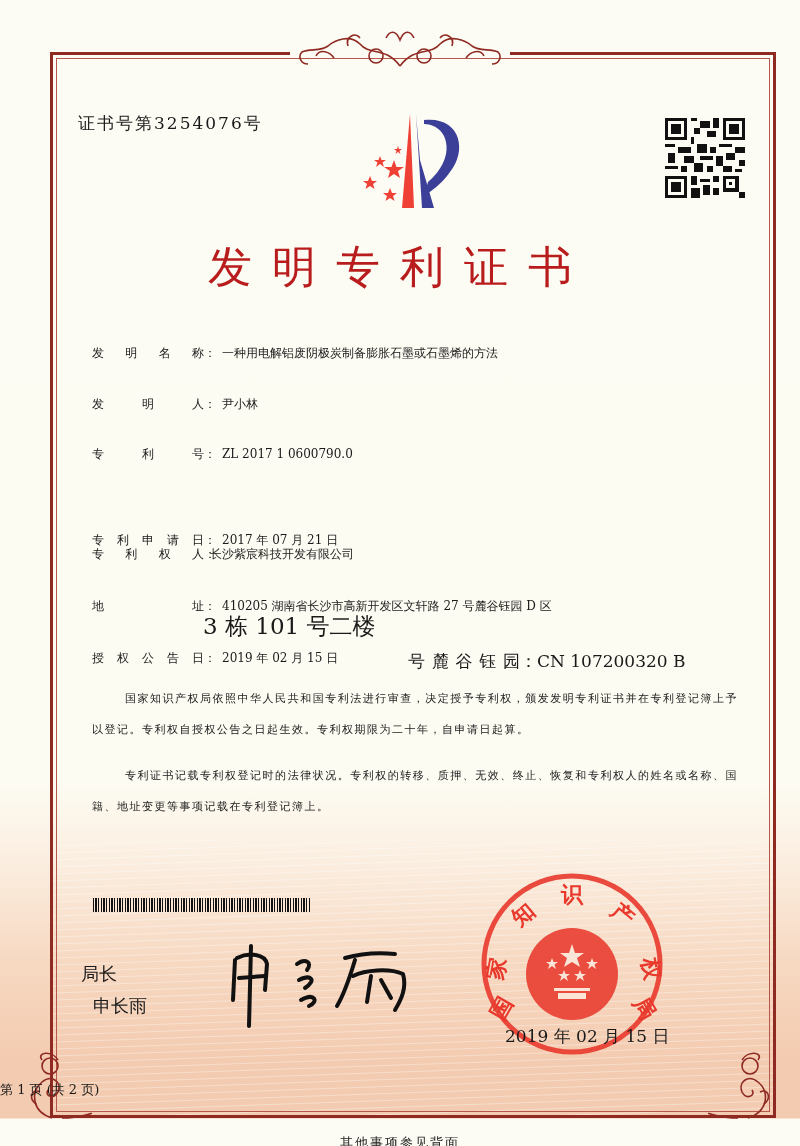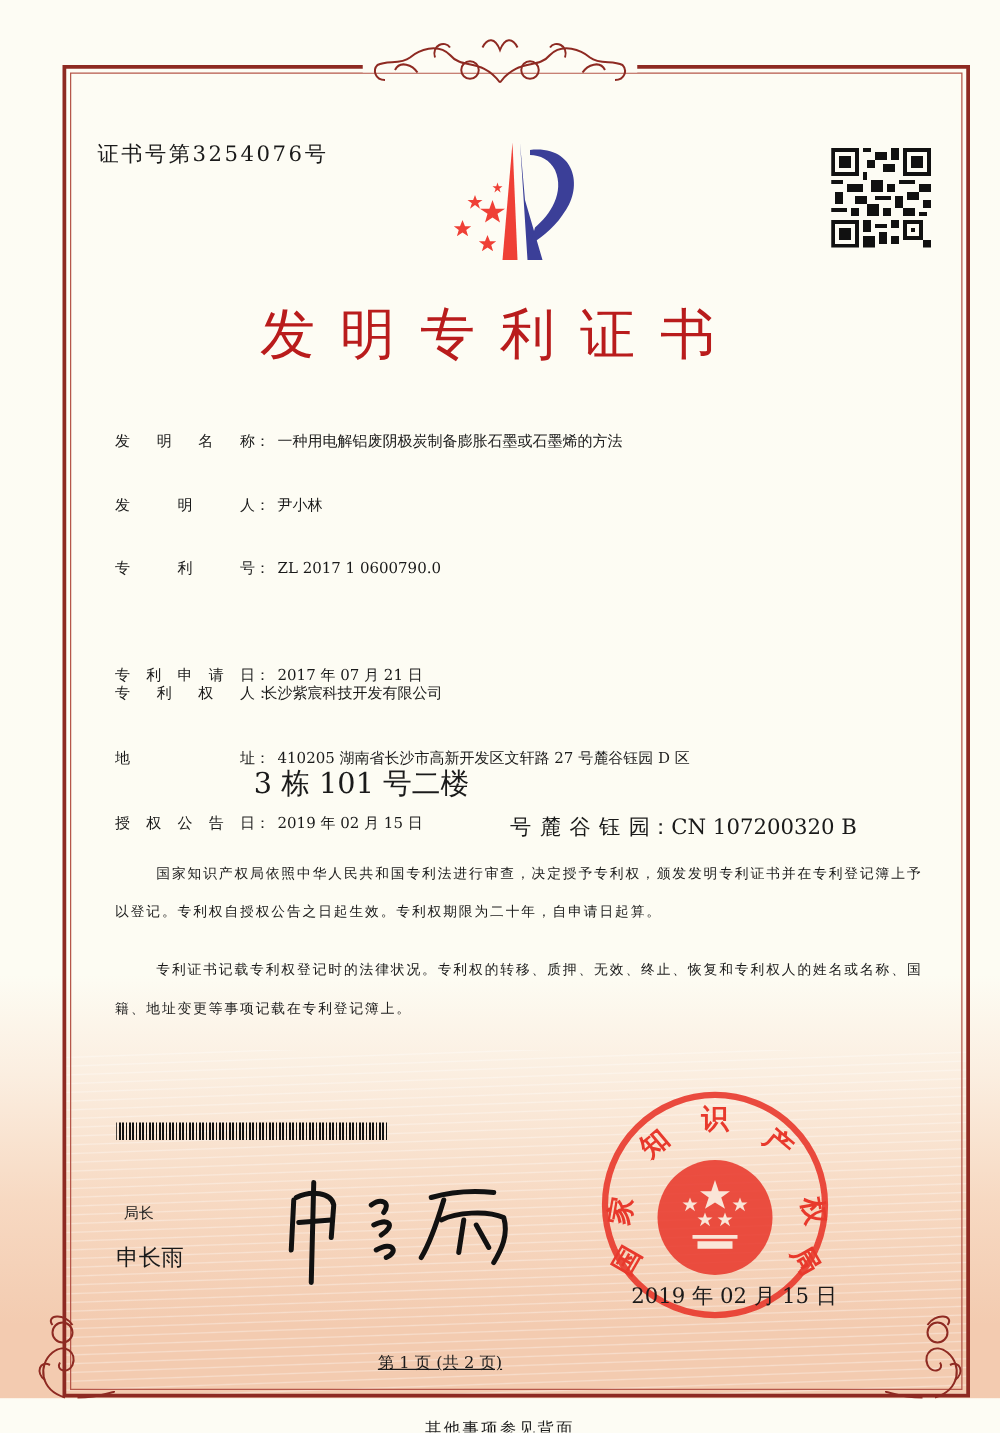--- a/index.html
+++ b/index.html
@@ -49,28 +49,28 @@
     .grant-no .label { display: inline-block; width: 112px; text-align-last: justify; }
     .para {
       position: absolute; left: 92px; width: 646px; font-size: 11px; line-height: 31px;
       text-indent: 33px; text-align: justify; letter-spacing: 1.5px;
       font-family: "DejaVu Serif", serif;
     }
     .barcode {
       position: absolute; left: 93px; top: 898px; width: 218px; height: 14px;
       background: repeating-linear-gradient(90deg, #111 0px, #111 1px, transparent 1px, transparent 2px, #111 2px, #111 4px, transparent 4px, transparent 5px, #111 5px, #111 6px, transparent 6px, transparent 8px);
     }
-    .director-title { position: absolute; left: 99px; top: 962px; font-family: Liberation Serif, serif; font-size: 12px; }
+    .director-title { position: absolute; left: 81px; top: 962px; font-family: Liberation Serif, serif; font-size: 18px; }
     .director-name { position: absolute; left: 93px; top: 994px; font-family: Liberation Sans, sans-serif; font-size: 18px; }
     .signature { position: absolute; left: 225px; top: 940px; width: 200px; height: 90px; }
     .seal { position: absolute; left: 478px; top: 870px; width: 188px; height: 188px; }
     .seal-date {
       position: absolute; left: 505px; top: 1025px; font-size: 17px; color: #1a1a1a; white-space: nowrap;
     }
-    .page-num { position: absolute; left: 0; width: 704px; top: 1081px; text-align: center; font-size: 13px; text-decoration: underline; }
+    .page-num { position: absolute; left: 0; width: 704px; top: 1081px; text-align: left; font-size: 13px; }
     .back-note { position: absolute; left: 0; width: 800px; top: 1134px; text-align: center; font-size: 13px; letter-spacing: 2px; }
   </style>
 </head>
 <body>
 
 <div class="page-bg"></div>
 <div class="wave"></div>
 
 <div class="border-outer"></div>
 <div class="border-inner"></div>

